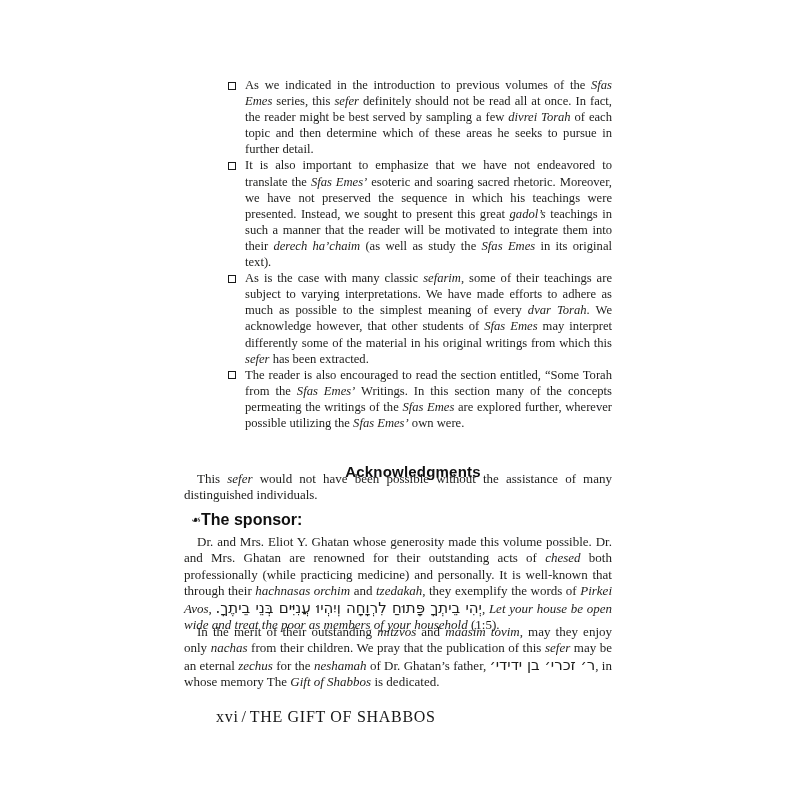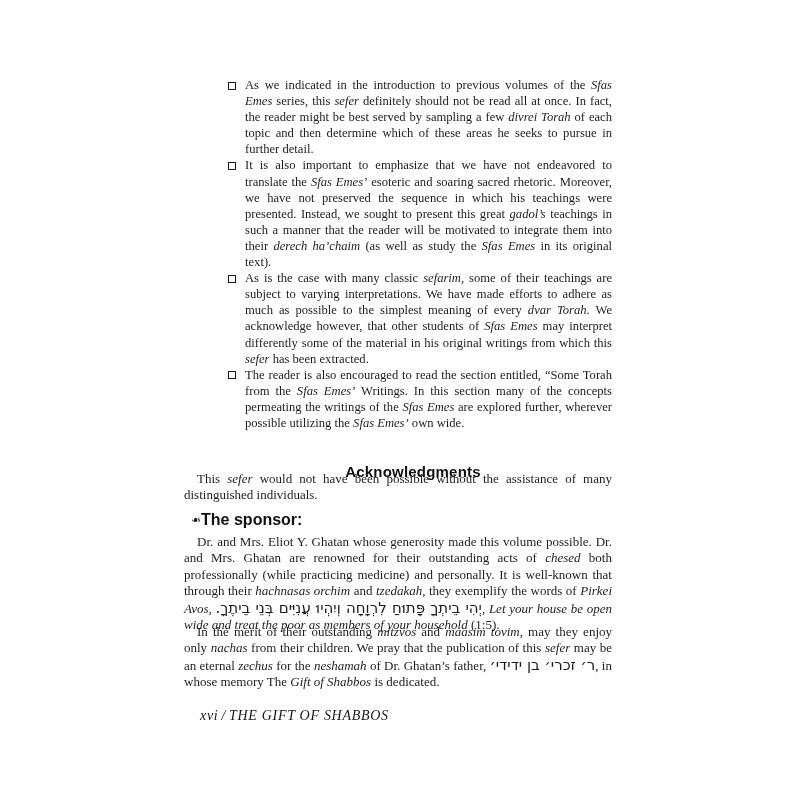--- a/index.html
+++ b/index.html
@@ -48,22 +48,22 @@
     font-weight:bold; font-size:16px; color:#101010;
   }
   
   .it { font-style:italic; }
   .heb {
     font-family:"DejaVu Sans", sans-serif; font-size:15px;
     direction:rtl; unicode-bidi:isolate;
   }
   
   .footer {
-    position:absolute; left:200px; top:708px;
-    font-size:14px; letter-spacing:0.7px; color:#161616; white-space:nowrap;font-style:italic;
+    position:absolute; left:216px; top:708px;
+    font-size:16px; letter-spacing:0.7px; color:#161616; white-space:nowrap;
   }
   .footer .sep { margin:0 3px; }
 </style>
 </head>
 <body style="background: rgb(255, 255, 255);">
 
 <div class="page" style="color: rgb(29, 29, 27);">
 
   <ul class="bullets">
     <li class="bullet-item">
@@ -73,21 +73,21 @@
     <li class="bullet-item">
       <span class="sq"></span>
       <span><span>It is also important to emphasize that we have not endeavored to translate the </span><span class="it">Sfas Emes’</span><span> esoteric and soaring sacred rhetoric. Moreover, we have not preserved the sequence in which his teachings were presented. Instead, we sought to present this great </span><span class="it">gadol’s</span><span> teachings in such a manner that the reader will be motivated to integrate them into their </span><span class="it">derech ha’chaim</span><span> (as well as study the </span><span class="it">Sfas Emes</span><span> in its original text).</span></span>
     </li>
     <li class="bullet-item">
       <span class="sq"></span>
       <span><span>As is the case with many classic </span><span class="it">sefarim</span><span>, some of their teachings are subject to varying interpretations. We have made efforts to adhere as much as possible to the simplest meaning of every </span><span class="it">dvar Torah</span><span>. We acknowledge however, that other students of </span><span class="it">Sfas Emes</span><span> may interpret differently some of the material in his original writings from which this </span><span class="it">sefer</span><span> has been extracted.</span></span>
     </li>
     <li class="bullet-item">
       <span class="sq"></span>
-      <span><span>The reader is also encouraged to read the section entitled, “Some Torah from the </span><span class="it">Sfas Emes’</span><span> Writings. In this section many of the concepts permeating the writings of the </span><span class="it">Sfas Emes</span><span> are explored further, wherever possible utilizing the </span><span class="it">Sfas Emes’</span><span> own wide.</span></span>
+      <span><span>The reader is also encouraged to read the section entitled, “Some Torah from the </span><span class="it">Sfas Emes’</span><span> Writings. In this section many of the concepts permeating the writings of the </span><span class="it">Sfas Emes</span><span> are explored further, wherever possible utilizing the </span><span class="it">Sfas Emes’</span><span> own were.</span></span>
     </li>
   </ul>
 
   <h2 class="ack-heading">Acknowledgments</h2>
 
   <p class="bodyp ackp"><span>This </span><span class="it">sefer</span><span> would not have been possible without the assistance of many distinguished individuals.</span></p>
 
   <div class="sponsor-h">
     <span class="orn">❧</span>
     <span class="sh">The sponsor:</span>

